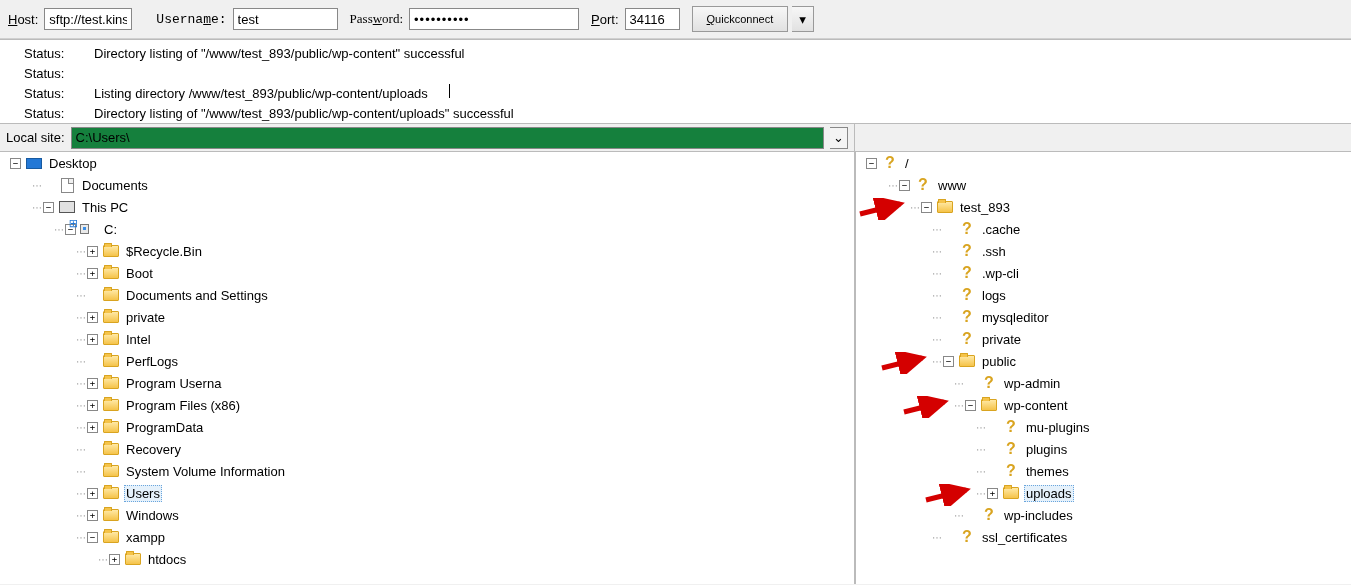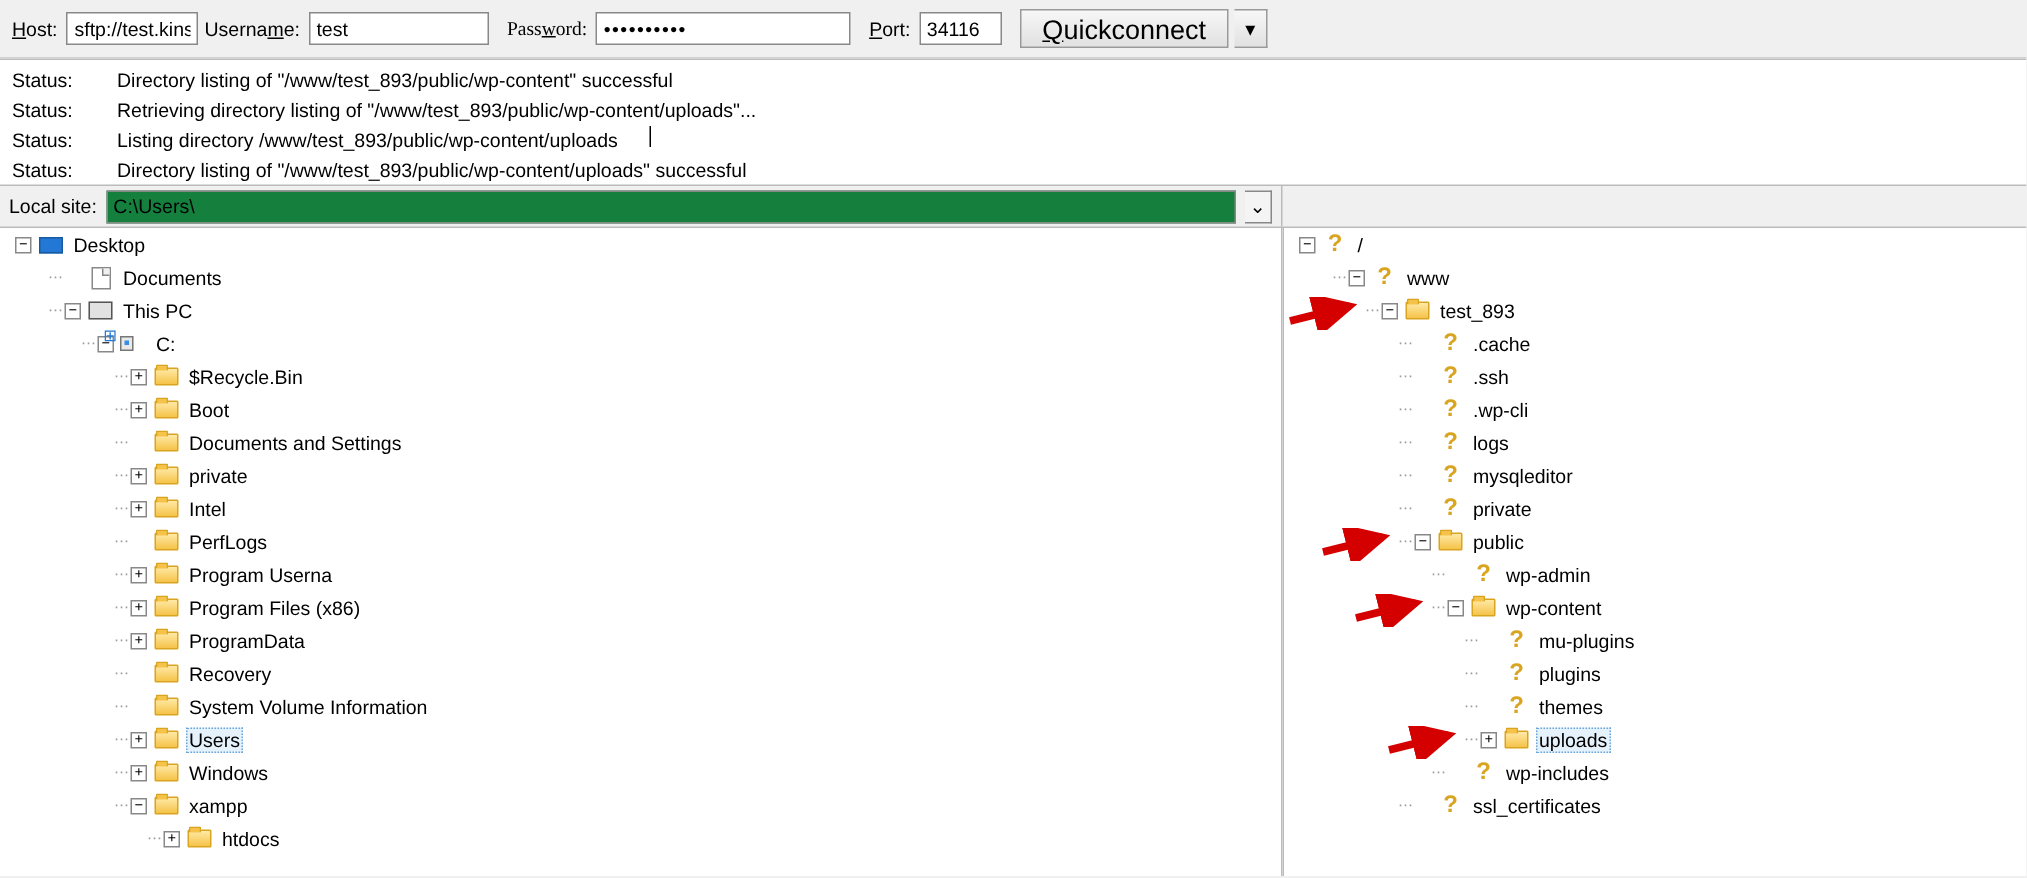--- a/index.html
+++ b/index.html
@@ -3,29 +3,29 @@
 <meta charset="utf-8">
 <style>
   * { box-sizing: border-box; margin: 0; padding: 0; }
   body { font-family: "Segoe UI", Tahoma, sans-serif; font-size: 13px; color: #000; background: #f0f0f0; width: 1351px; height: 585px; overflow: hidden; }
 
   
   .conn-bar { background: #f0f0f0; padding: 6px 8px; display: flex; align-items: center; gap: 4px; border-bottom: 1px solid #d0d0d0; }
   .conn-bar label { margin-right: 2px; }
   .conn-bar input { border: 1px solid #888; padding: 2px 4px; font-size: 13px; height: 22px; background: #fff; }
   .conn-bar .host-in { width: 88px; }
-  .conn-bar .user-in { width: 120px; }
+  .conn-bar .user-in { width: 105px; }
   .conn-bar .pass-in { width: 170px; letter-spacing: 1px; }
   .conn-bar .port-in { width: 55px; }
-  .qc-btn { background: linear-gradient(#f7f7f7,#e1e1e1); border: 1px solid #999; padding: 3px 14px; height: 26px; font-size: 18px; cursor: pointer; }
+  .qc-btn { background: linear-gradient(#f7f7f7,#e1e1e1); border: 1px solid #999; padding: 3px 14px; height: 26px; font-size: 11px; cursor: pointer; }
   .qc-drop { background: linear-gradient(#f7f7f7,#e1e1e1); border: 1px solid #999; border-left: none; width: 22px; height: 26px; cursor: pointer; display: inline-flex; align-items: center; justify-content: center; }
   .under { text-decoration: underline; }
 
   
-  .log { background: #fff; border-top: 1px solid #bbb; border-bottom: 1px solid #bbb; padding: 4px 8px; height: 85px; overflow: hidden; }
+  .log { background: #fff; border-top: 1px solid #bbb; border-bottom: 1px solid #bbb; padding: 4px 24px; height: 85px; overflow: hidden; }
   .log-row { display: flex; gap: 20px; line-height: 20px; }
   .log-row .lab { width: 50px; }
   .cursor-line { position: relative; }
   .text-cursor { display:inline-block; width:1px; height:14px; background:#000; vertical-align:middle; margin-left:1px; }
 
   
   .sites { display: flex; height: 28px; border-bottom: 1px solid #bbb; background:#f0f0f0;}
   .site { display: flex; align-items: center; padding: 2px 6px; gap: 6px; }
   .site.local { width: 855px; border-right: 1px solid #bbb; }
   .site.remote { flex: 1; border-left: 1px solid #bbb; }
@@ -63,40 +63,39 @@
   
   .tree-pane::-webkit-scrollbar { width:17px; background:#f0f0f0;}
   .tree-pane::-webkit-scrollbar-thumb{background:#c7c7c7;border:1px solid #a8a8a8;}
 </style>
 </head>
 <body>
 
 <div class="conn-bar">
   <label><span class="under">H</span><span>ost:</span></label>
   <input class="host-in" value="sftp://test.kinsta.c" style="">
-  <label style="margin-left:0;"><span>Userna</span><span class="under">m</span>e:</label>
+  <label style="margin-left:20px;font-family:Liberation Mono, monospace;"><span>Userna</span><span class="under">m</span>e:</label>
   <input class="user-in" value="test" style="">
   <label style="margin-left:8px;font-family:Liberation Serif, serif;">Pass<span class="under">w</span>ord:</label>
   <input class="pass-in" type="password" value="••••••••••" style="">
   <label style="margin-left:8px;"><span class="under">P</span>ort:</label>
   <input class="port-in" value="34116" style="">
   <button class="qc-btn" style="margin-left:8px;"><span class="under">Q</span>uickconnect</button>
   <button class="qc-drop">
       <span>▾</span>
     </button>
 </div>
 
 <div class="log">
   <div class="log-row">
     <span class="lab">Status:</span>
     <span>Directory listing of "/www/test_893/public/wp-content" successful</span>
   </div>
   <div class="log-row">
     <span class="lab">Status:</span>
-    <span>Retrieving directory listing of "/www/test_893/public/wp-content/uploads"...</span>
   </div>
   <div class="log-row cursor-line">
     <span class="lab">Status:</span>
     <span>Listing directory /www/test_893/public/wp-content/uploads</span>
       <span class="text-cursor"></span>
   </div>
   <div class="log-row">
     <span class="lab">Status:</span>
     <span>Directory listing of "/www/test_893/public/wp-content/uploads" successful</span>
   </div>

